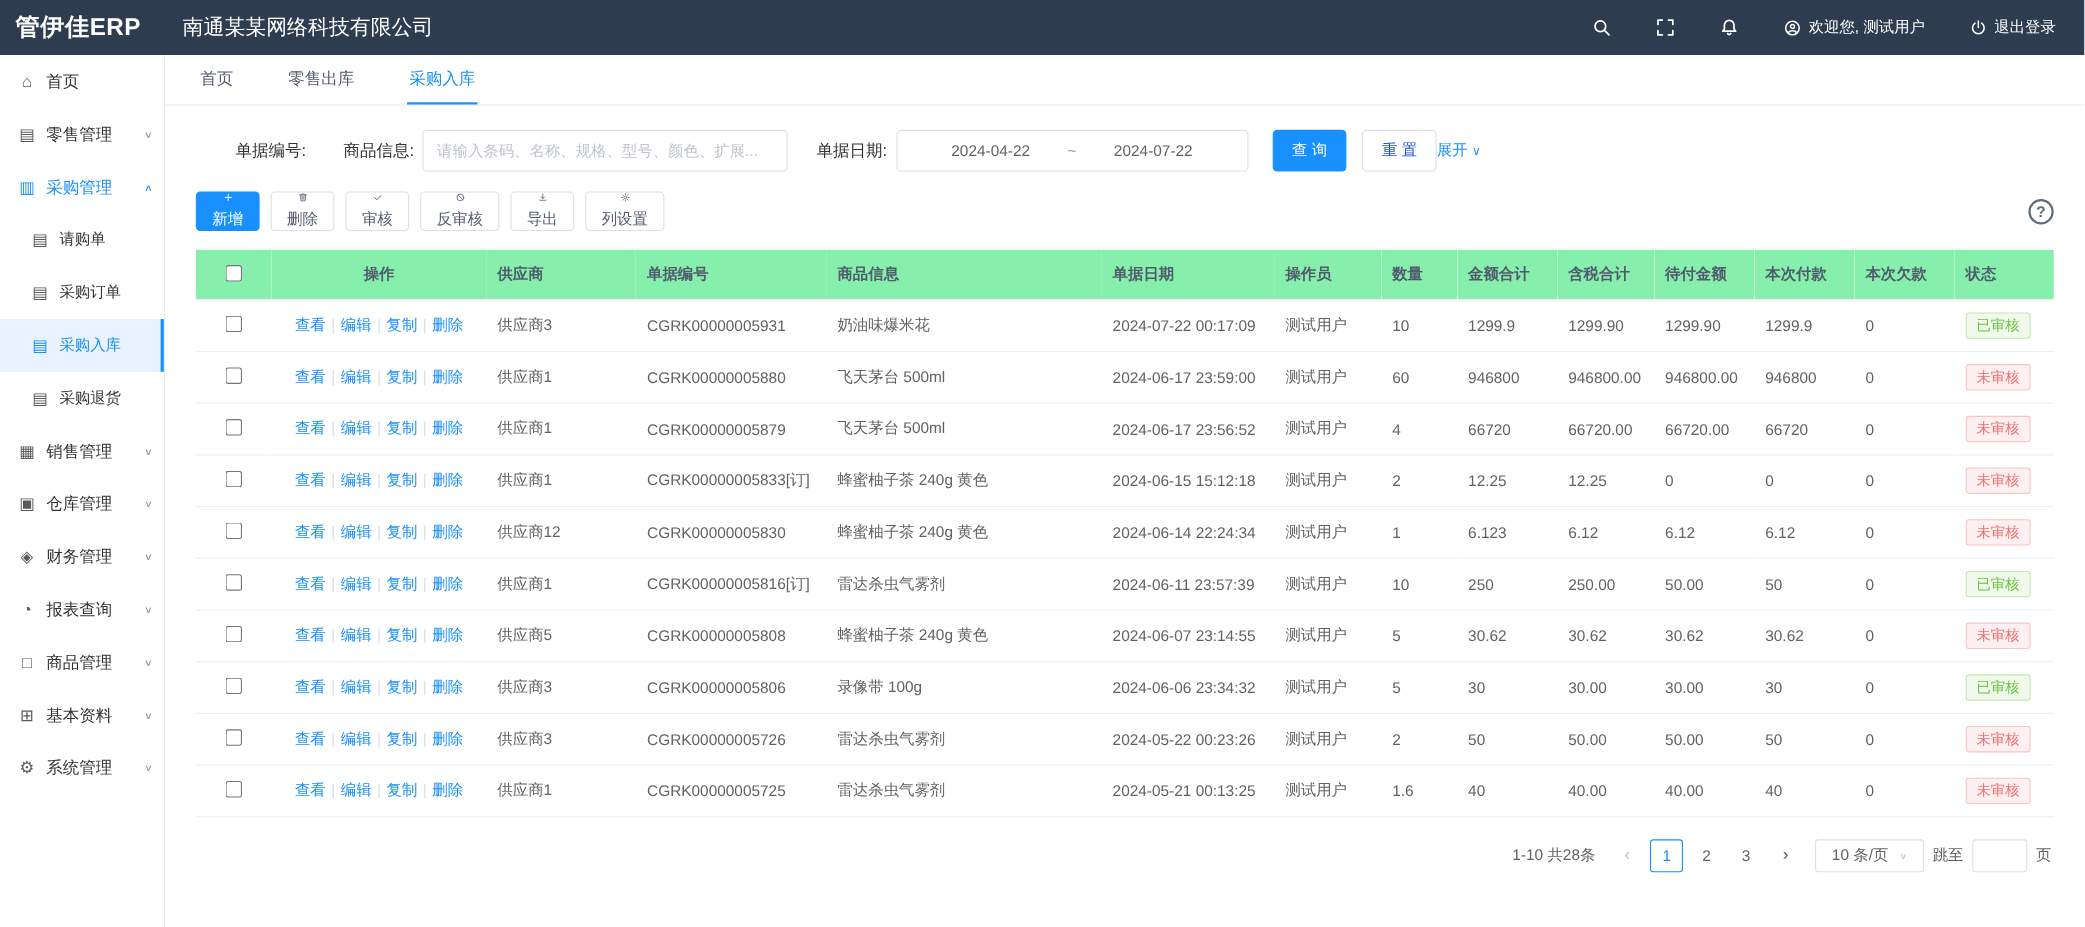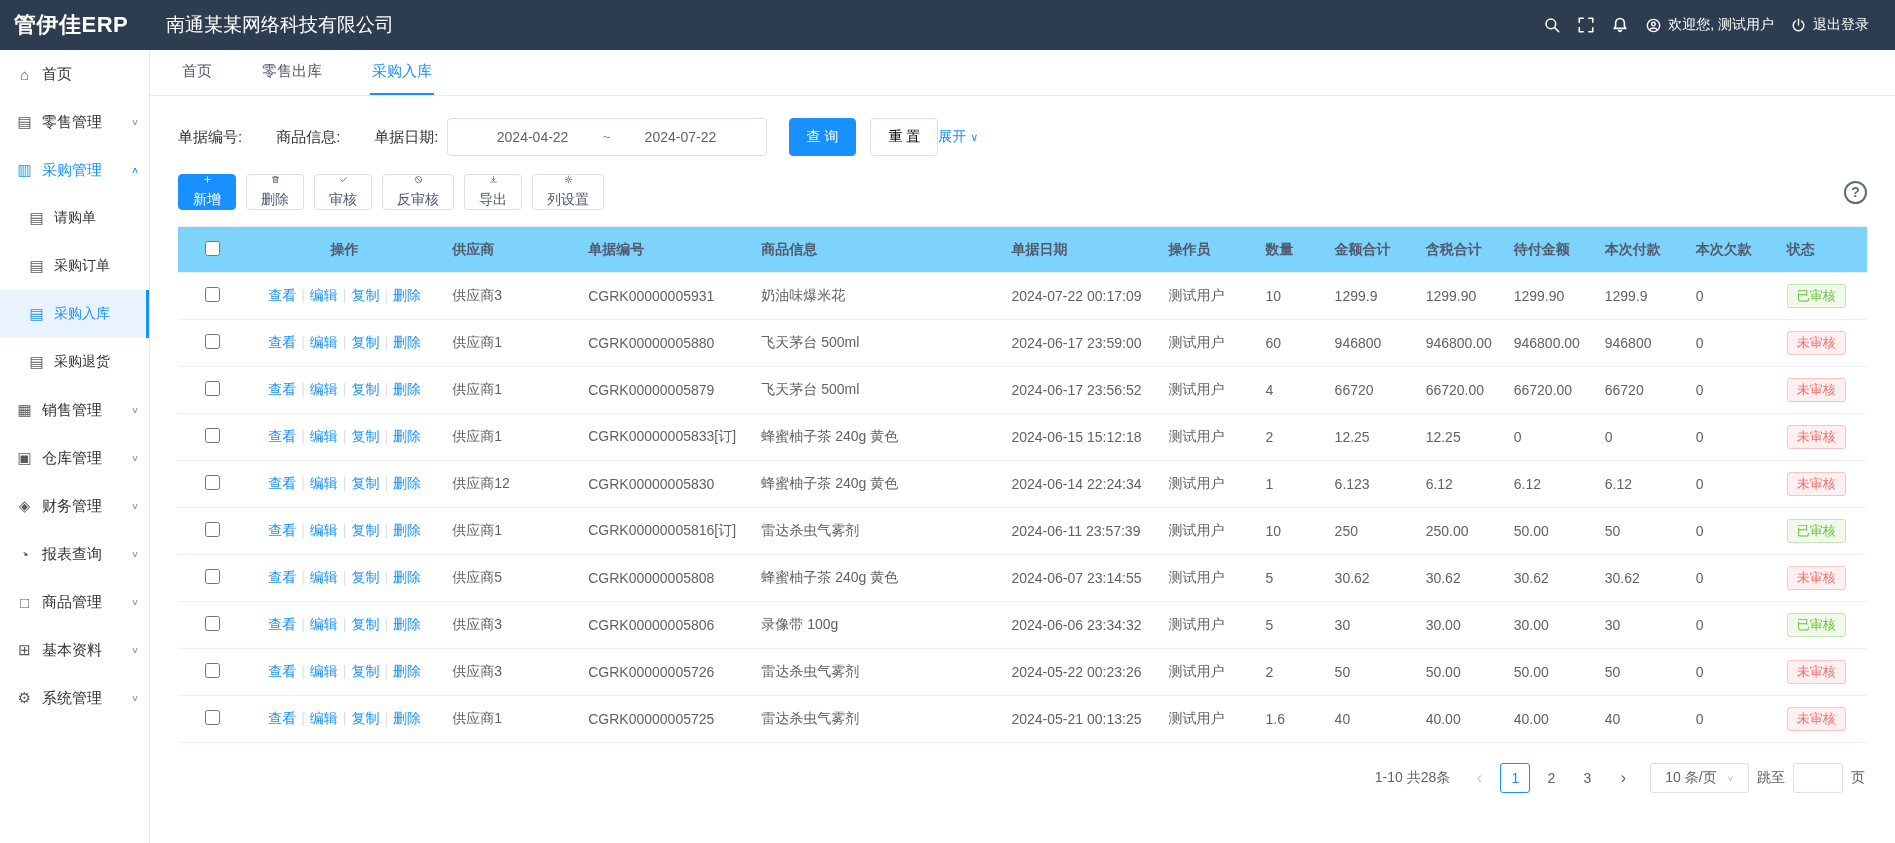--- a/index.html
+++ b/index.html
@@ -7,21 +7,21 @@
   body {
     font-family:"Liberation Sans","DejaVu Sans",sans-serif;
     font-size:14px; color:#515a6e; background:#fff; overflow:hidden;
   }
   .app { width:1895px; height:843px; display:flex; flex-direction:column; }
 
   
   .header { height:50px; background:#2e3c50; display:flex; align-items:center; color:#fff; flex-shrink:0; }
   .logo { width:150px; font-size:22px; font-weight:bold; padding-left:14px; letter-spacing:.5px; white-space:nowrap; }
   .company { font-size:19px; margin-left:16px; }
-  .header-right { margin-left:auto; display:flex; align-items:center; gap:16px; padding-right:26px; font-size:14px; }
+  .header-right { margin-left:auto; display:flex; align-items:center; gap:40px; padding-right:26px; font-size:14px; }
   .hicon { display:flex; align-items:center; cursor:pointer; }
   .hicon svg { width:18px; height:18px; display:block; }
   .huser { display:flex; align-items:center; gap:6px; cursor:pointer; white-space:nowrap; }
   .huser svg { width:17px; height:17px; }
 
   
   .body { flex:1; display:flex; min-height:0; }
   .sidebar { width:150px; border-right:1px solid #e8e8e8; background:#fff; flex-shrink:0; overflow:hidden; }
   .side-item { height:48px; display:flex; align-items:center; gap:9px; padding:0 10px 0 16px; font-size:15px; color:#333; cursor:pointer; white-space:nowrap; }
   .side-item .s-icon { font-size:15px; color:#5a5a5a; width:17px; text-align:center; flex-shrink:0; }
@@ -35,41 +35,41 @@
 
   
   .tabbar { height:46px; border-bottom:1px solid #e8eaec; display:flex; align-items:stretch; padding-left:30px; gap:46px; flex-shrink:0; }
   .tab { display:flex; align-items:center; font-size:15px; color:#515a6e; cursor:pointer; border-bottom:2px solid transparent; padding:0 2px; }
   .tab.active { color:#1890ff; border-bottom-color:#1890ff; }
 
   
   .content { flex:1; padding:22px 28px 0 28px; overflow:hidden; position:relative; }
 
   .filters { display:flex; align-items:center; margin-bottom:18px; }
-  .f-label { font-size:15px; color:#333; margin-right:8px; white-space:nowrap; }
+  .f-label { font-size:15px; color:#333; margin-right:8px; white-space:nowrap;margin-left:36px; }
   .g2 { margin-left:26px; }
   .f-input { height:38px; border:1px solid #dcdfe6; border-radius:4px; padding:0 12px; font-size:14px; color:#606266; width:282px; outline:none; }
   .f-input::placeholder { color:#c0c4cc; }
   .f-input.goods { width:332px; }
   .date-box { width:320px; height:38px; border:1px solid #dcdfe6; border-radius:4px; display:flex; align-items:center; justify-content:center; gap:34px; font-size:14px; color:#606266; cursor:pointer; }
   .d-sep { color:#909399; }
-  .btn { height:38px; padding:0 17px; border-radius:4px; border:1px solid #dcdfe6; background:#fff; font-size:14px; color:#000000; cursor:pointer; margin-left:14px; font-family:inherit; white-space:nowrap; }
+  .btn { height:38px; padding:0 17px; border-radius:4px; border:1px solid #dcdfe6; background:#fff; font-size:14px; color:#1d4ed8; cursor:pointer; margin-left:14px; font-family:inherit; white-space:nowrap; }
   .btn.primary { background:#1890ff; border-color:#1890ff; color:#fff; margin-left:22px; }
   .expand-link { color:#1890ff; font-size:14px; cursor:pointer; white-space:nowrap; }
   .expand-link .chev-sm { font-size:11px; }
 
   .toolbar { display:flex; align-items:center; gap:10px; margin-bottom:16px; }
   .tbtn { height:36px; padding:0 14px; display:inline-flex; align-items:center; gap:7px; border:1px solid #dcdfe6; border-radius:4px; background:#fff; font-size:14px; color:#515a6e; cursor:pointer; font-family:inherit; white-space:nowrap;flex-direction:column; }
   .tbtn svg { width:15px; height:15px; }
   .tbtn.primary { background:#1890ff; border-color:#1890ff; color:#fff; }
   .help { margin-left:auto; width:23px; height:23px; border-radius:50%; border:2px solid #5f6b7a; color:#5f6b7a; display:flex; align-items:center; justify-content:center; font-size:14px; font-weight:bold; cursor:pointer; }
 
   
   table { width:100%; border-collapse:collapse; table-layout:fixed; }
-  thead th { height:46px; font-weight:bold; font-size:14px; color:#515a6e; text-align:left; padding:0 10px; border-top:1px solid #ebeef5; border-bottom:1px solid #ebeef5; background:#7dd3fc; white-space:nowrap; overflow:hidden; }
+  thead th { height:46px; font-weight:bold; font-size:14px; color:#515a6e; text-align:left; padding:0 10px; border-top:1px solid #ebeef5; border-bottom:1px solid #ebeef5; background:#86efac; white-space:nowrap; overflow:hidden; }
   tbody td { height:47px; font-size:14px; color:#606266; padding:0 10px; border-bottom:1px solid #ebeef5; white-space:nowrap; overflow:hidden; text-overflow:ellipsis; }
   th.col-op, td.col-op { text-align:center; }
   .col-check, td.col-check { text-align:center; }
   input[type=checkbox] { width:15px; height:15px; accent-color:#1890ff; cursor:pointer; }
   .action-link { color:#1890ff; cursor:pointer; text-decoration:none; }
   .sep { color:#dcdfe6; margin:0 5px; }
   .badge { display:inline-block; padding:3px 9px; font-size:13px; border-radius:3px; border:1px solid; line-height:1.3; }
   .badge.approved { color:#67c23a; background:#f0f9eb; border-color:#c2e7b0; }
   .badge.unapproved { color:#f56c6c; background:#fef0f0; border-color:#fbc4c4; }
 
@@ -209,20 +209,21 @@
           <div class="tab">首页</div>
           <div class="tab">零售出库</div>
           <div class="tab active">采购入库</div>
         </div>
 
       <div class="content">
 
         <div class="filters">
           <label class="f-label">单据编号:</label>
           <label class="f-label g2">商品信息:</label>
+          <input class="f-input goods" placeholder="请输入条码、名称、规格、型号、颜色、扩展..." style="">
           <label class="f-label g2">单据日期:</label>
           <div class="date-box">
             <span>2024-04-22</span>
             <span class="d-sep">~</span>
             <span>2024-07-22</span>
           </div>
           <button class="btn primary">查 询</button>
           <button class="btn">重 置</button>
           <span class="expand-link">
             <span>展开</span>

